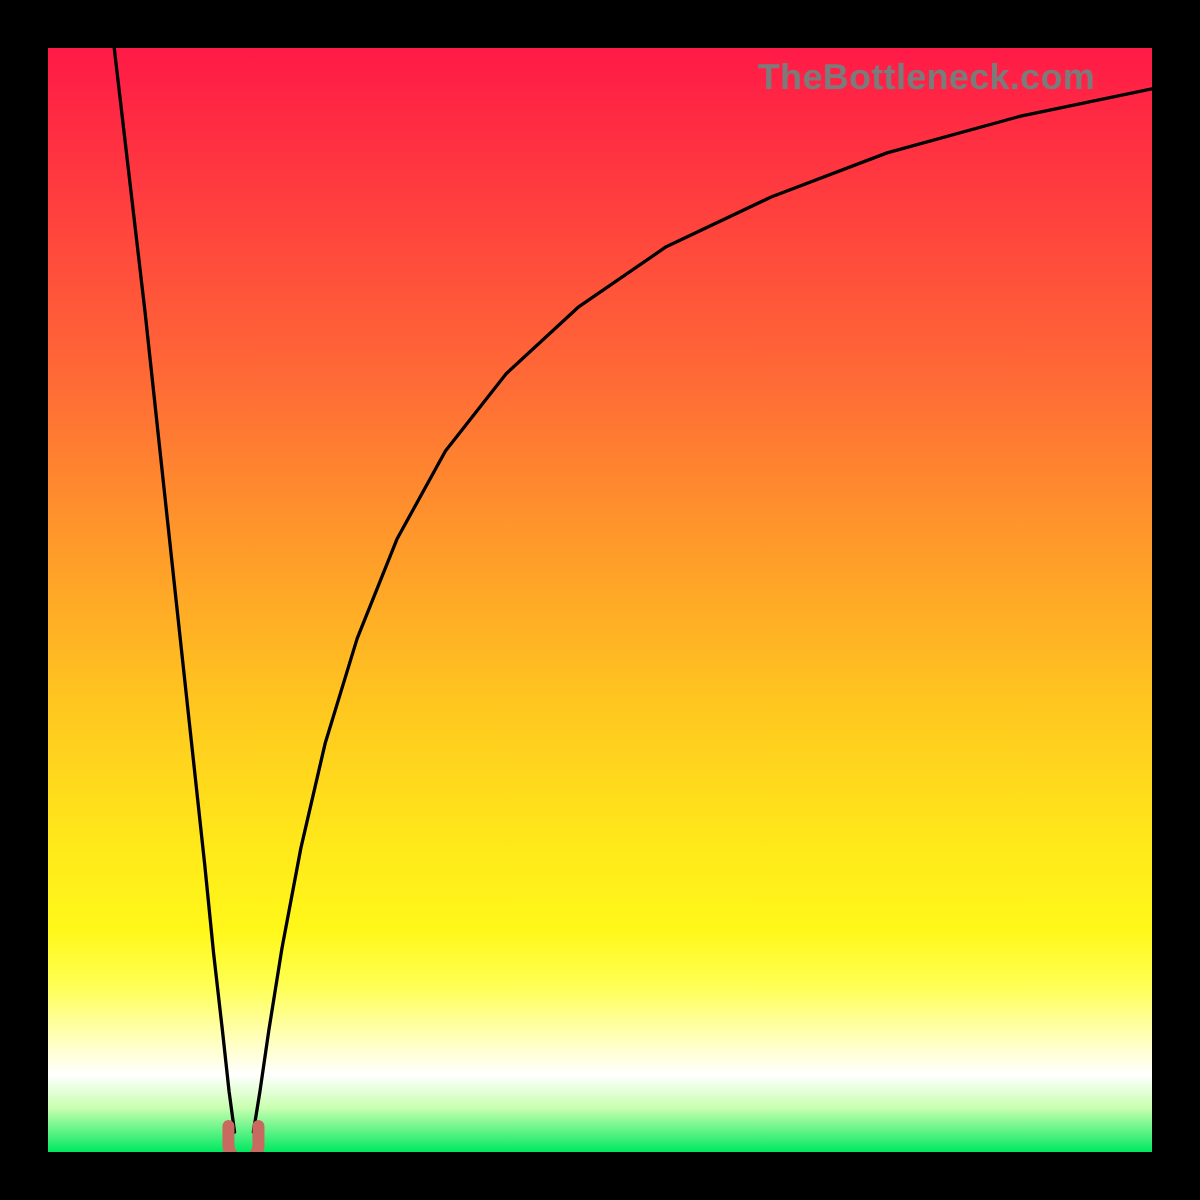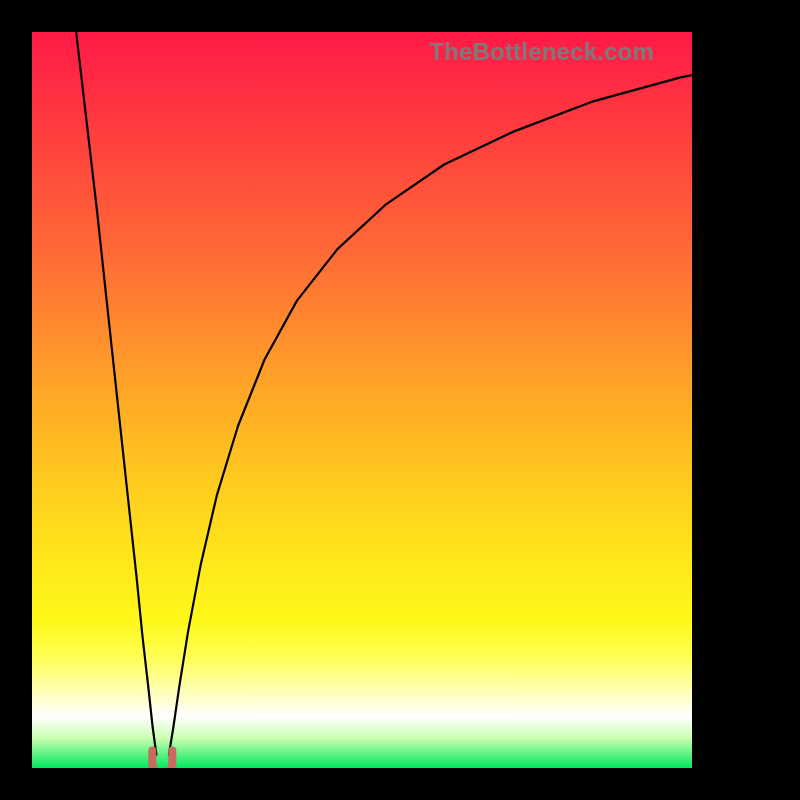--- a/index.html
+++ b/index.html
@@ -34,21 +34,21 @@
   }
   svg.curve {
     position: absolute;
     top: 0; left: 0;
   }
 </style>
 </head>
 <body>
 
 <div class="frame">
-  <div class="plot-area" id="plot" style="left: 32px; top: 32px; width: 660px; height: 736px;">
+  <div class="plot-area" id="plot" style="left: 32px; top: 32px; width: 736px; height: 736px;">
     <div class="gradient" id="grad" style="top: 0px; bottom: 0px; background: linear-gradient(rgb(255, 26, 71) 0%, rgb(255, 62, 62) 14%, rgb(255, 106, 54) 30%, rgb(255, 154, 42) 45%, rgb(255, 200, 31) 60%, rgb(255, 232, 26) 72%, rgb(255, 248, 26) 80%, rgb(255, 255, 85) 85%, rgb(255, 255, 192) 90%, rgb(255, 255, 255) 93%, rgb(200, 255, 176) 96%, rgb(0, 232, 96) 100%);"></div>
     <div class="watermark" id="wm" style="font-size: 24px; color: rgb(123, 123, 123); top: 6px; right: 38px;">TheBottleneck.com</div>
     <svg class="curve" id="svg" width="736" height="736" viewBox="0 0 736 736">
         <path d="M44.16 0.00 L54.46 88.32 L64.77 176.64 L75.07 272.32 L85.38 368.00 L94.94 456.32 L104.51 544.64 L110.40 603.52 L116.29 655.04 L120.70 695.52 L124.38 722.75 " fill="none" stroke="#000000" stroke-width="2.2" stroke-linecap="round" stroke-linejoin="round"></path>
         <path d="M136.90 722.75 L141.31 695.52 L147.20 655.04 L156.03 599.84 L168.54 533.60 L184.74 463.68 L206.08 393.76 L232.58 327.52 L264.96 268.64 L305.44 217.12 L353.28 172.96 L412.16 132.48 L482.08 99.36 L559.36 69.92 L647.68 45.63 L736.00 27.23 " fill="none" stroke="#000000" stroke-width="2.2" stroke-linecap="round" stroke-linejoin="round"></path>
         <path d="M 120.3 718.6 L 120.3 731.6 A 10 10 0 0 0 140.3 731.6 L 140.3 718.6" fill="none" stroke="#c86a60" stroke-width="8" stroke-linecap="round"></path>
       </svg>
   </div>
 </div>
 

